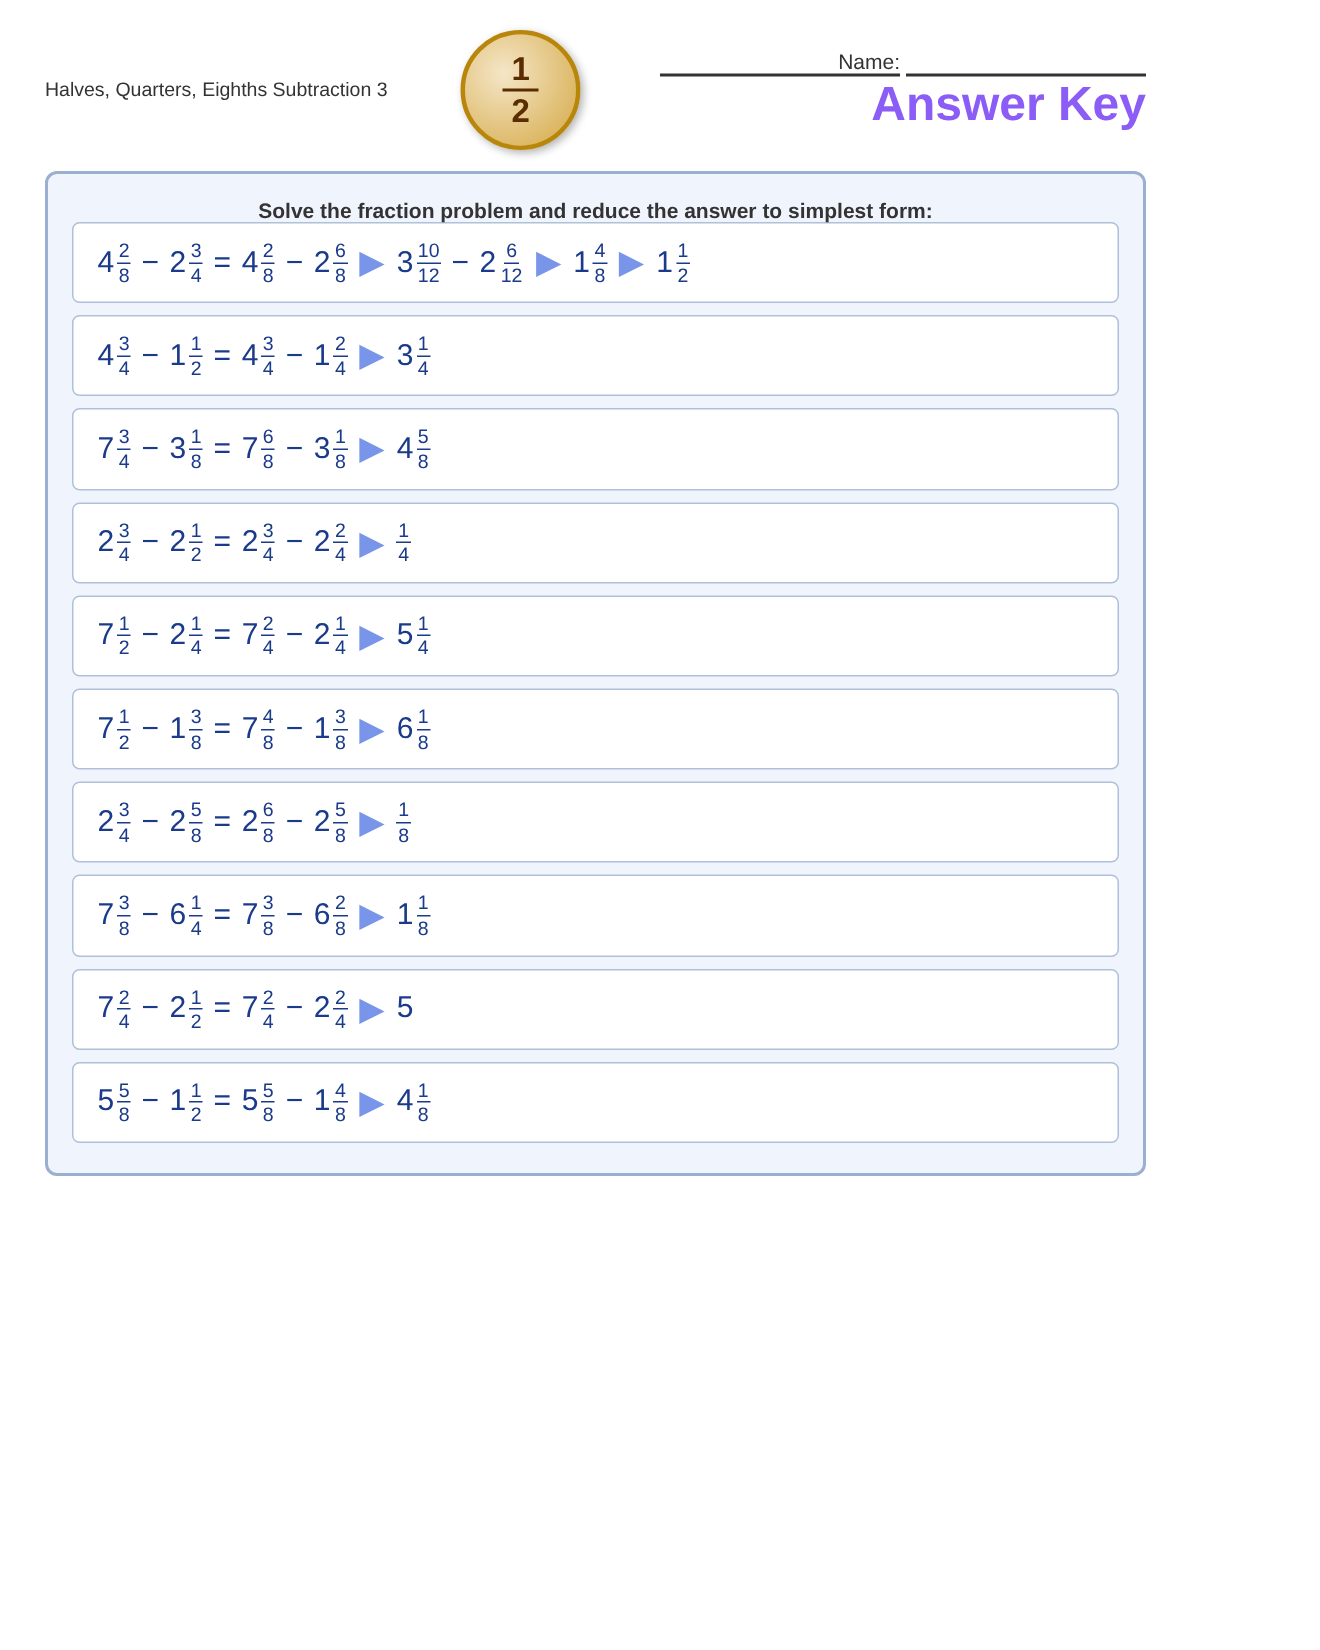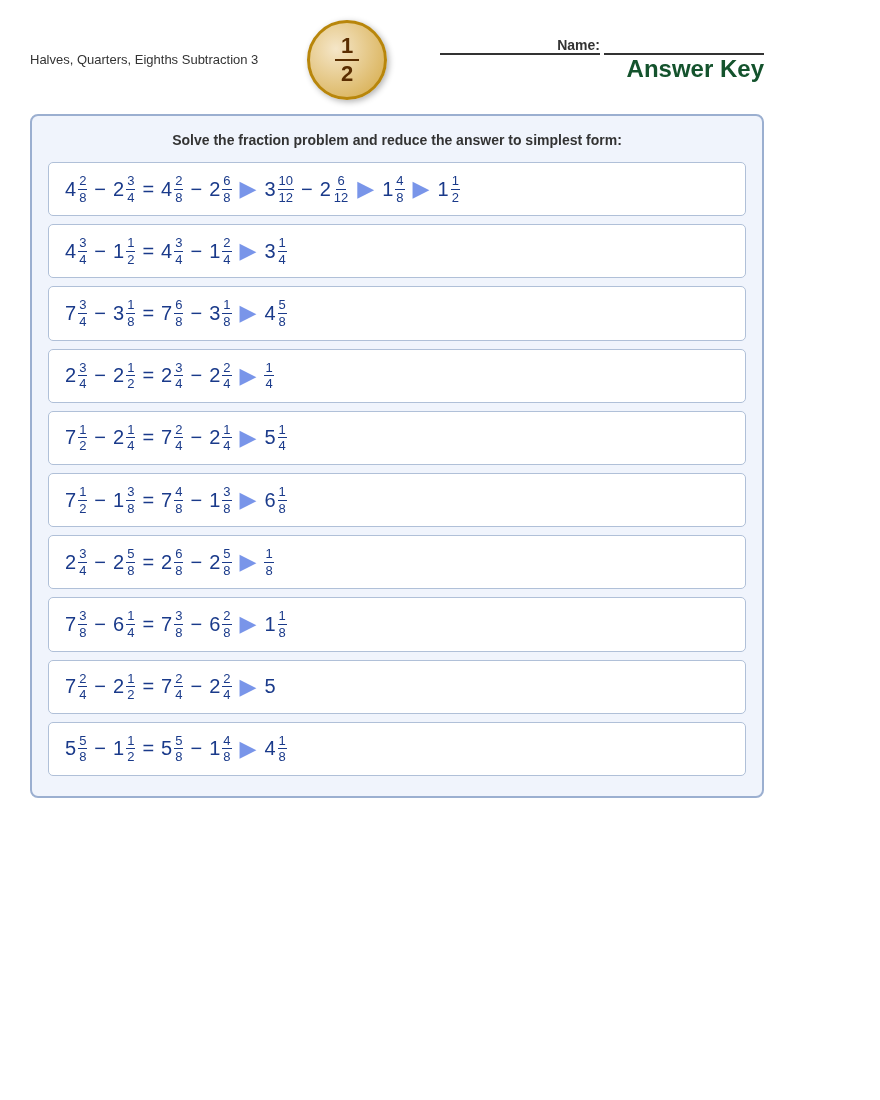--- a/index.html
+++ b/index.html
@@ -58,50 +58,49 @@
       line-height: 1;
     }
     .fraction-logo-inner .num { font-size: 22px; font-weight: bold; color: #5a2d00; }
     .fraction-logo-inner .line { width: 24px; height: 2px; background: #5a2d00; margin: 2px 0; }
     .fraction-logo-inner .den { font-size: 22px; font-weight: bold; color: #5a2d00; }
     .header-right {
       flex: 0 0 auto;
       text-align: right;
     }
     .answer-key-title {
-      font-size: 24px;
+      font-size: 32px;
       font-weight: bold;
-      color: #14532d;
+      color: #8b5cf6;
     }
     .name-line {
       font-size: 14px;
       color: #333;
     }
     .name-line span {
       display: inline-block;
       border-bottom: 2px solid #333;
       width: 160px;
       margin-left: 4px;
-      font-weight: bold;
     }
 
     
     .worksheet-box {
       border: 2px solid #9bafd0;
       border-radius: 8px;
       background: #f0f4fc;
       padding: 16px 16px 12px 16px;
     }
 
     .instruction {
       text-align: center;
       font-size: 14px;
       font-weight: bold;
       color: #333;
-      margin-bottom: 14px;
+      margin-bottom: 0;
     }
 
     
     .problem-row {
       background: #fff;
       border: 1.5px solid #b0c0d8;
       border-radius: 5px;
       padding: 10px 16px;
       margin-bottom: 8px;
       display: flex;

